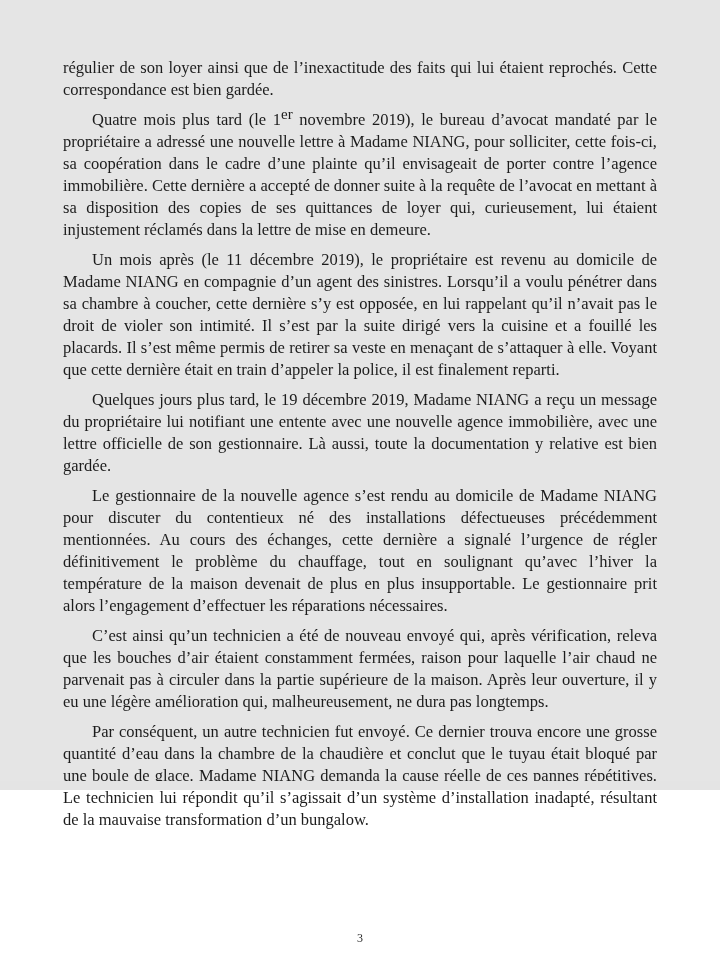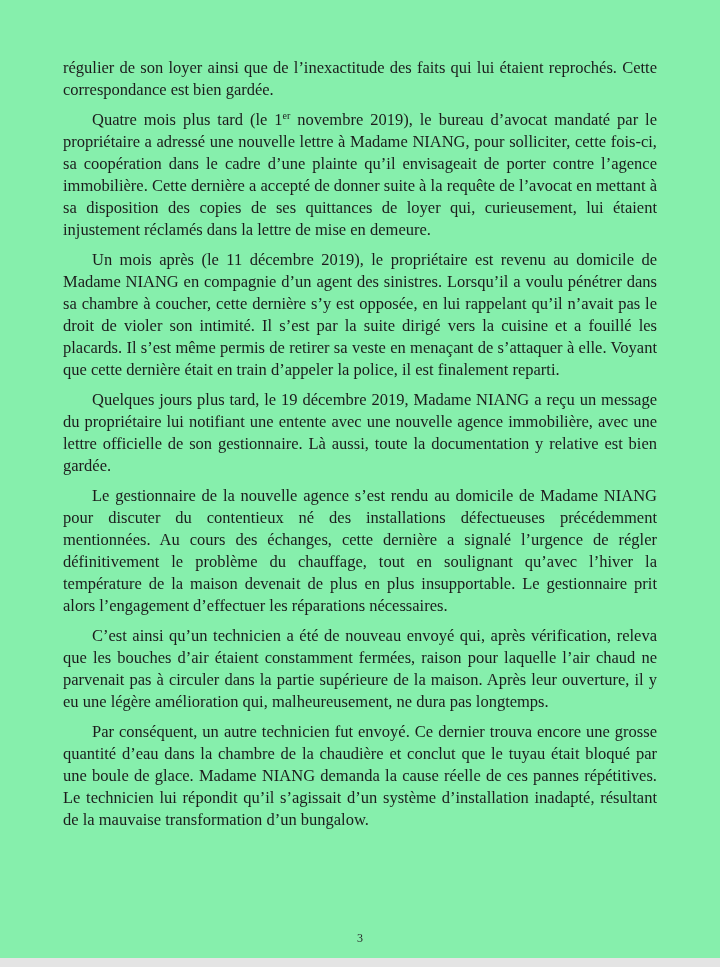--- a/index.html
+++ b/index.html
@@ -11,42 +11,42 @@
     width: 720px;
     height: 969px;
     position: relative;
     overflow: hidden;
     font-family: "Liberation Serif", "DejaVu Serif", serif;
   }
   .page {
     position: absolute;
     top: 0; left: 0;
     width: 720px;
-    height: 967px;
-    background: #86efac;
+    height: 790px;
+    background: #e5e5e5;
   }
   .content {
     position: absolute;
     top: 57px;
     left: 63px;
     width: 594px;
     color: #1c1c1c;
     font-size: 16.5px;
     line-height: 22px;
     text-align: justify;
   }
   .para {
     margin: 0 0 8px 0;
     text-indent: 29px;
   }
   .para.no-indent {
     text-indent: 0;
   }
   .para sup {
-    font-size: 10px;
+    font-size: 15px;
     line-height: 0;
     vertical-align: super;
   }
   .page-number {
     position: absolute;
     top: 931px;
     left: 0;
     width: 720px;
     text-align: center;
     font-size: 12px;

